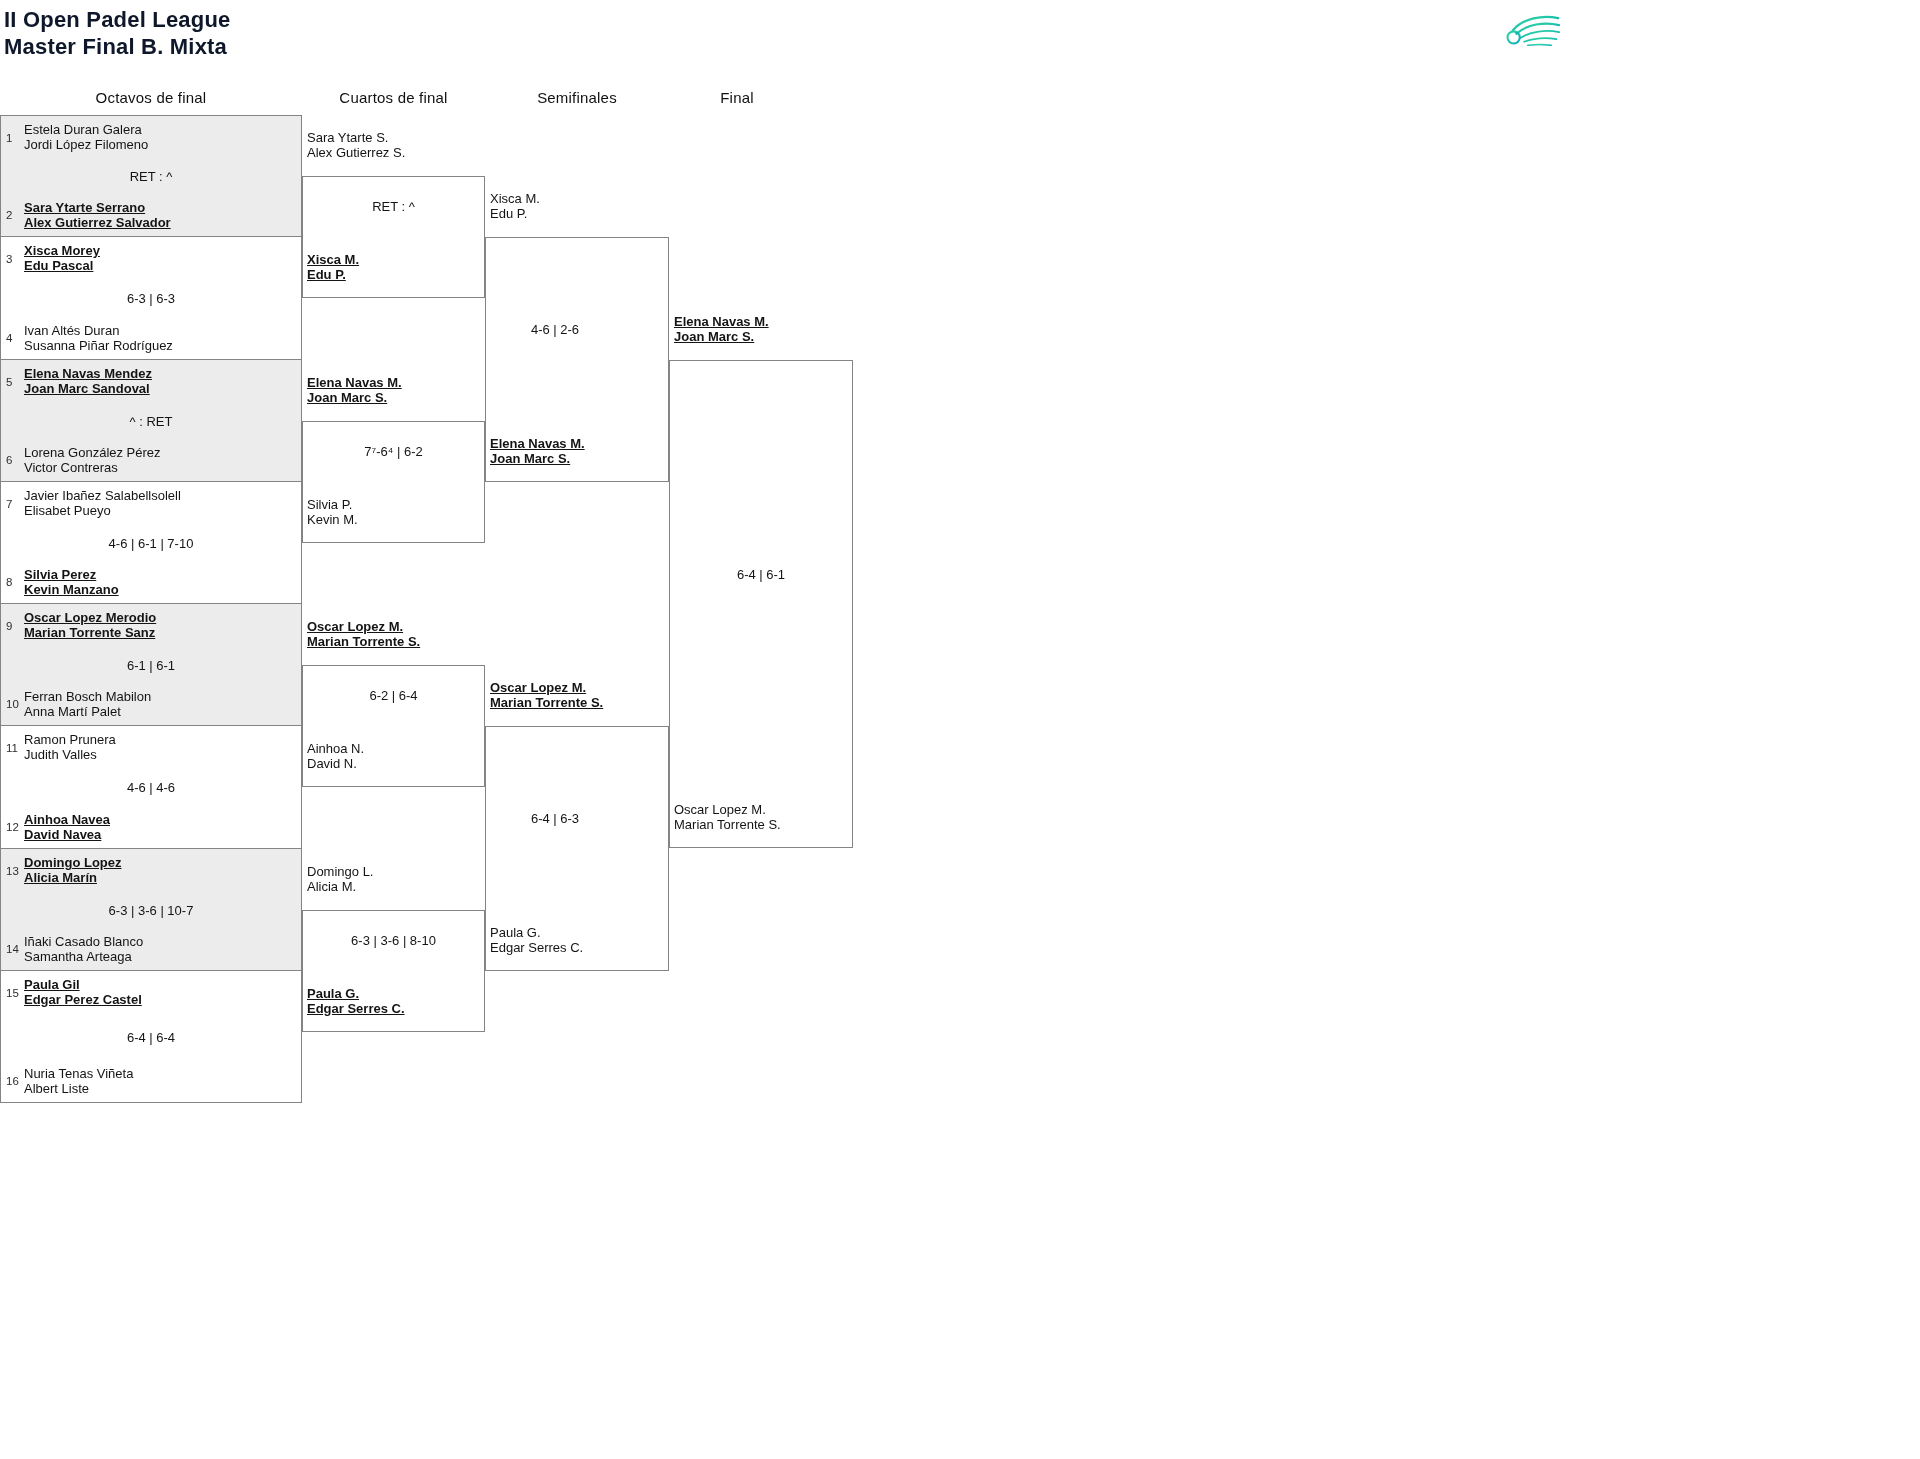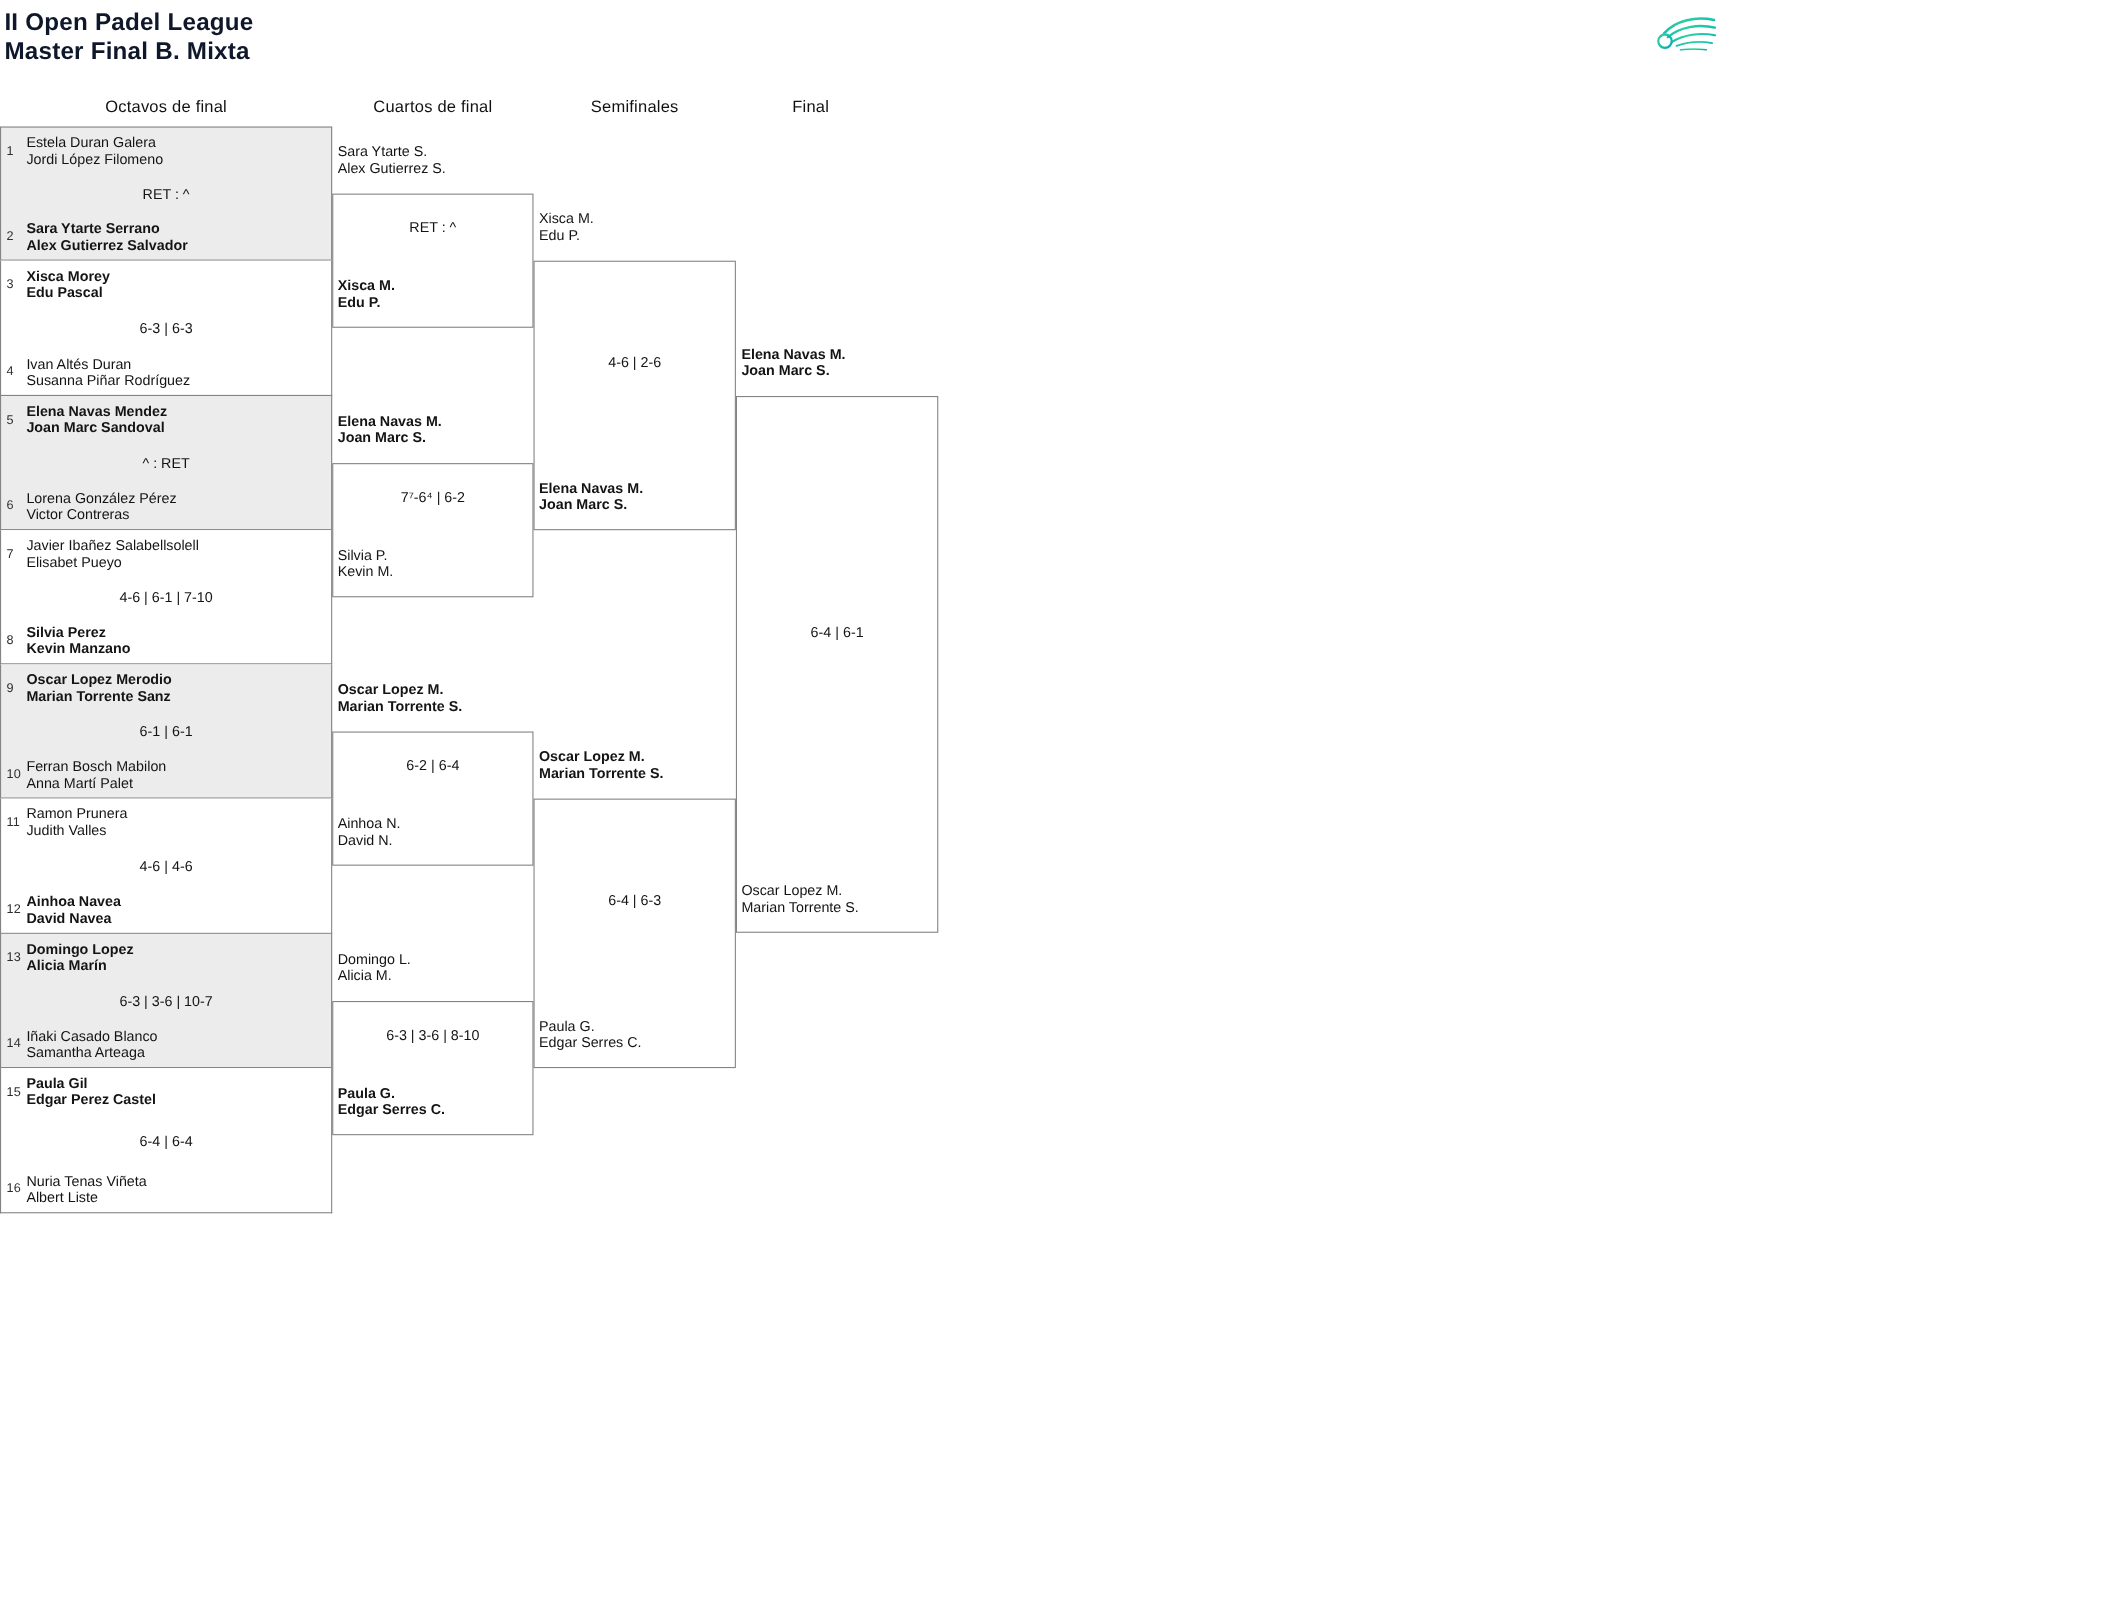--- a/index.html
+++ b/index.html
@@ -15,36 +15,36 @@
   .round-header { position:absolute; top:89px; font-size:15px; font-weight:400; text-align:center; color:#111; letter-spacing:.2px; }
 
   
   .match { position:absolute; left:0; width:302px; border:1px solid #848484; background:#ffffff; }
   .match.nt { border-top:none; }
   .match.shaded { background:#ececec; }
   .seed { position:absolute; left:5px; width:17px; height:31px; font-size:11.5px; color:#2e2e2e; display:flex; align-items:center; }
   .seed.st { top:6px; } .seed.sb { bottom:6px; }
   .team { position:absolute; left:23px; right:6px; font-size:13px; line-height:15px; }
   .team.tt { top:6px; } .team.tb { bottom:6px; }
-  .w { font-weight:700; }
+  .w { font-weight:700;text-decoration:underline; }
   .mscore { position:absolute; left:0; right:0; top:50%; transform:translateY(-50%); text-align:center; font-size:13px; }
 
   
   .box { position:absolute; border:1px solid #848484; background:transparent; }
   .qfb { left:302px; width:183px; height:122px; }
   .sfb { left:485px; width:184px; height:245px; }
   .fnb { left:669px; width:184px; height:488px; }
 
   
   .pair { position:absolute; font-size:13px; line-height:15px; }
 
   
   .cscore { position:absolute; text-align:center; font-size:13px; line-height:15px; }
   .qfs { left:302px; width:183px; }
-  .sfs { left:485px; width:184px; }
+  .sfs { left:463px; width:184px; }
   .fns { left:669px; width:184px; }
 </style>
 </head>
 <body>
 
 <div class="page">
 
   <div class="title">
     <div>II Open Padel League</div>
     <div>Master Final B. Mixta</div>

